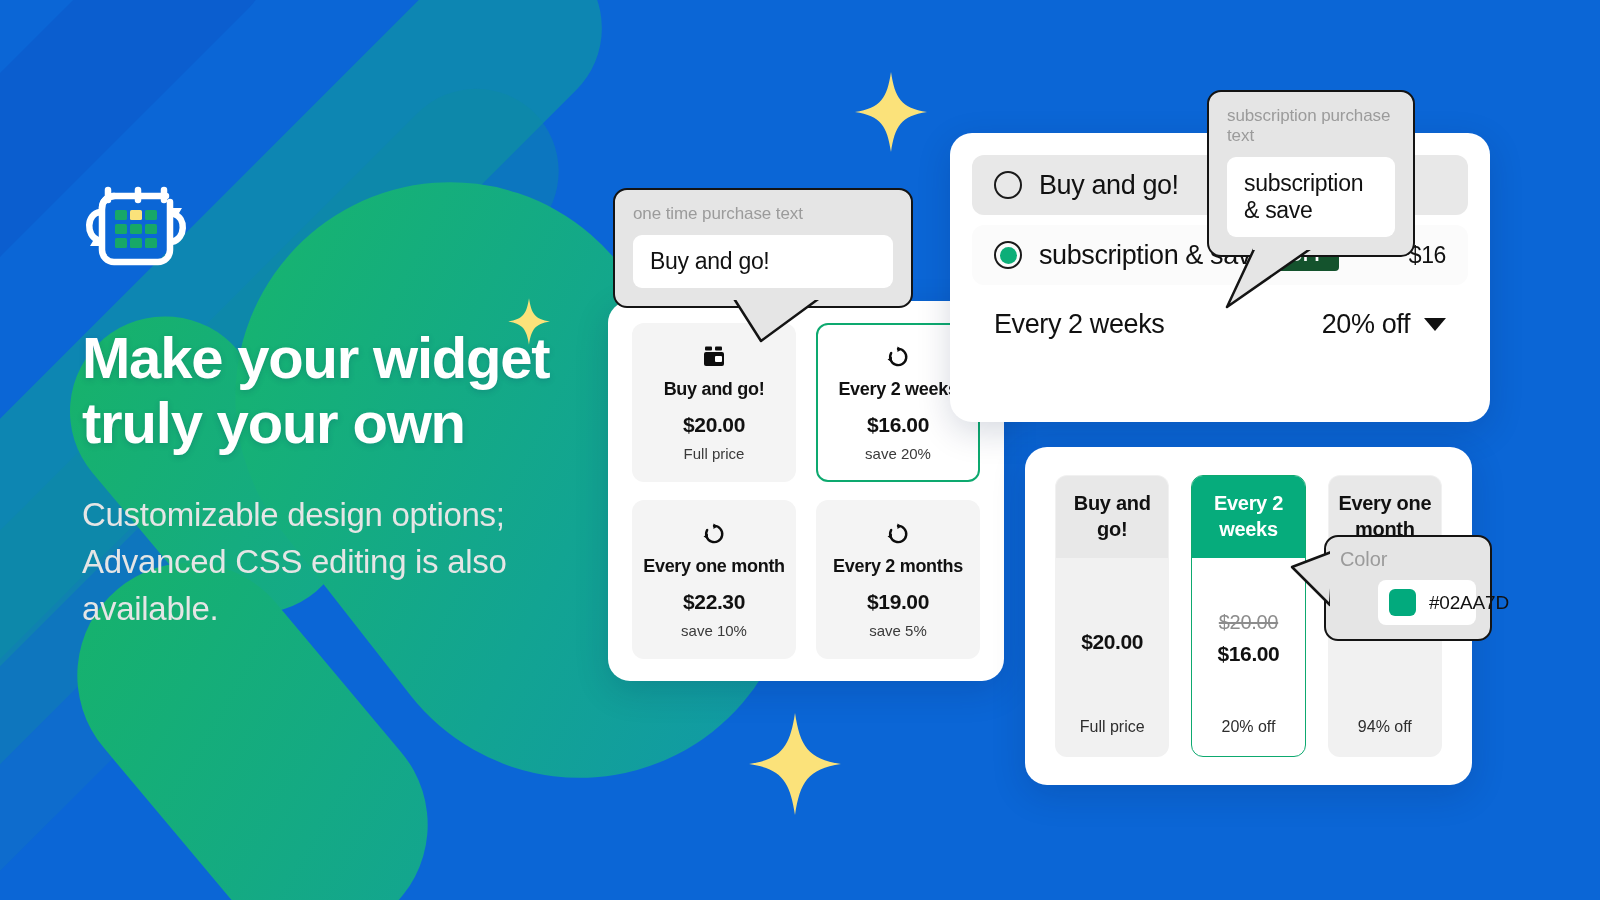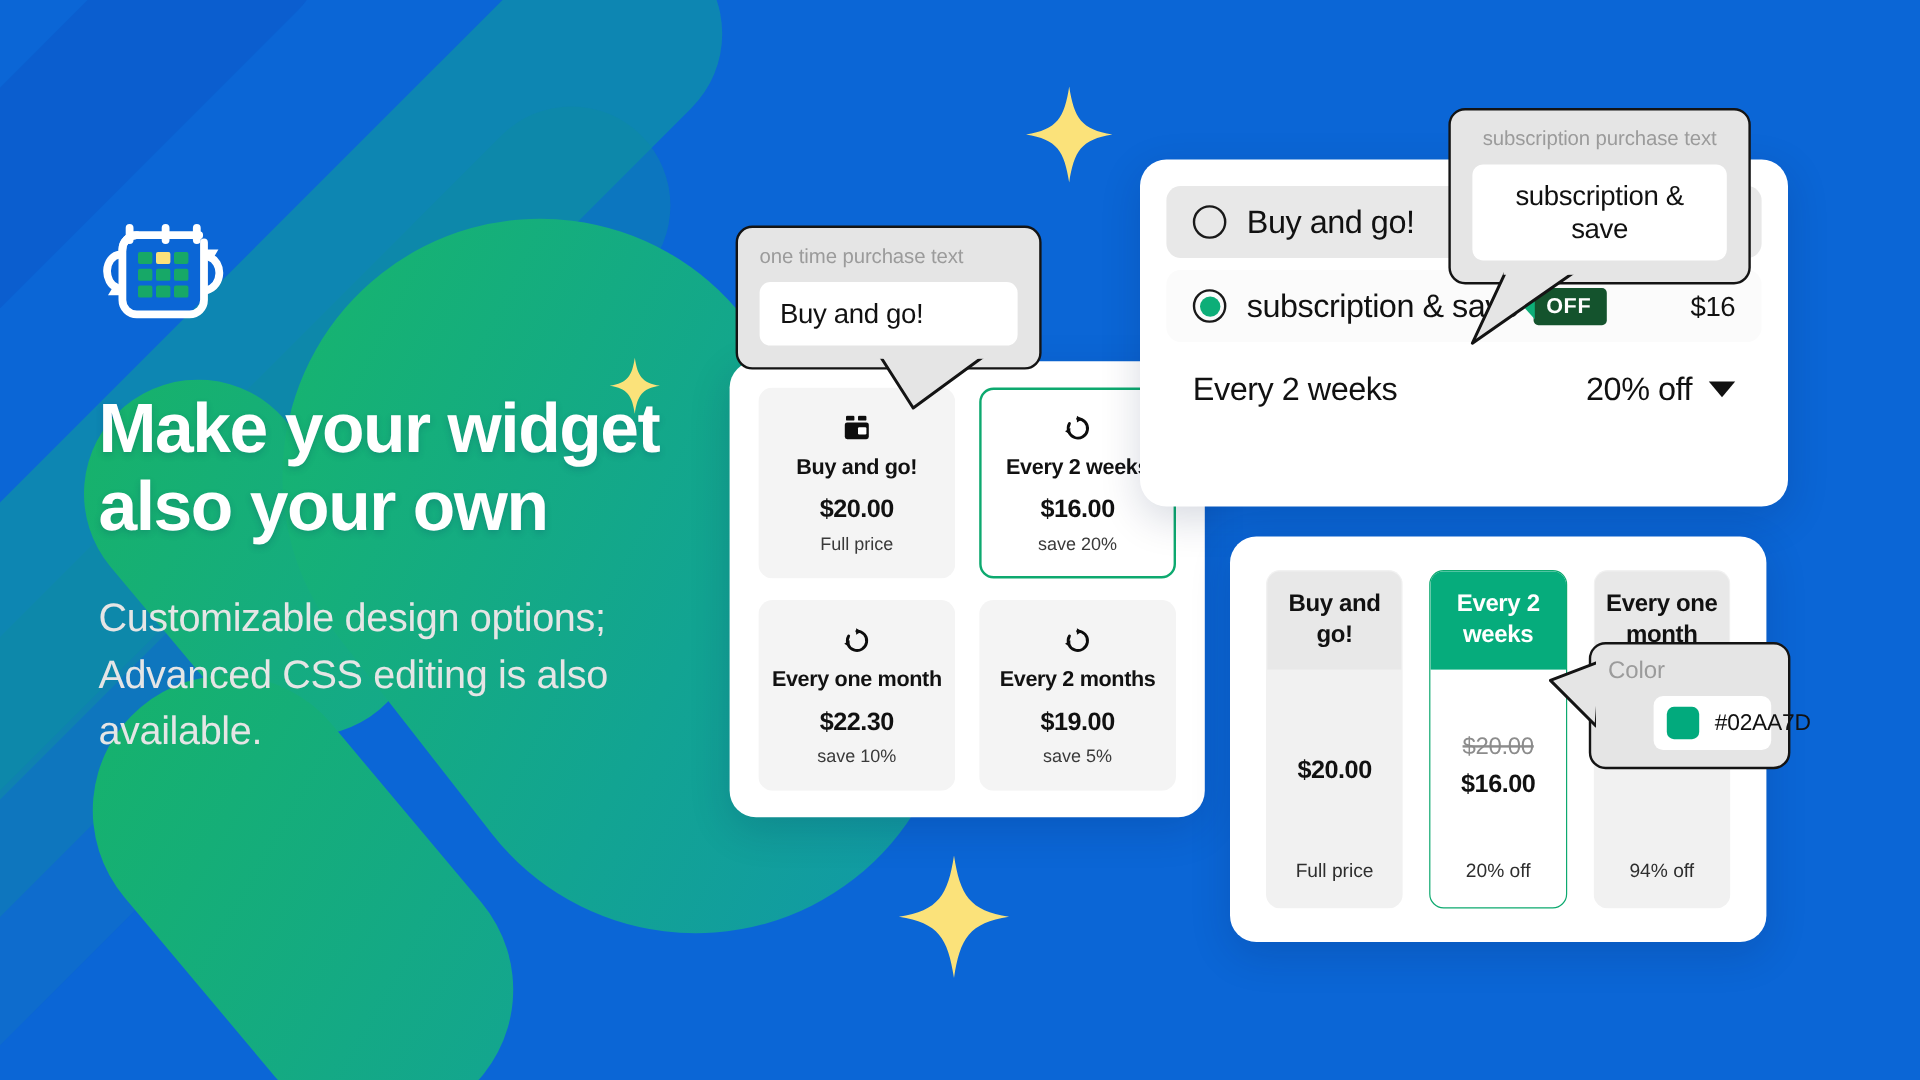--- a/index.html
+++ b/index.html
@@ -344,22 +344,22 @@
     margin-top: 11px;
     background: #ffffff;
     border-radius: 9px;
     padding: 13px 17px;
     font-size: 23px;
     color: #111111;
     letter-spacing: -0.3px;
   }
   .callout-tail { position: absolute; }
 
-  #callout-onetime { left: 613px; top: 188px; width: 255px; }
-  #callout-subscription { left: 1207px; top: 90px; width: 252px; text-align: center; }
+  #callout-onetime { left: 613px; top: 188px; width: 300px; }
+  #callout-subscription { left: 1207px; top: 90px; width: 208px; }
 
   #callout-color {
     left: 1324px; top: 535px; width: 168px;
     padding: 11px 14px 14px;
   }
   #callout-color .callout-label { font-size: 20px; }
   .color-field {
     margin-top: 9px;
     background: #ffffff;
     border-radius: 8px;
@@ -435,21 +435,21 @@
             <rect x="48" y="46" width="12" height="10" rx="1.6" fill="#17A867"></rect>
             <rect x="63" y="46" width="12" height="10" rx="1.6" fill="#17A867"></rect>
             <rect x="33" y="60" width="12" height="10" rx="1.6" fill="#17A867"></rect>
             <rect x="48" y="60" width="12" height="10" rx="1.6" fill="#17A867"></rect>
             <rect x="63" y="60" width="12" height="10" rx="1.6" fill="#17A867"></rect>
           </g>
         </svg>
       </span>
     </div>
 
-    <h1 class="headline">Make your widget also your own</h1>
+    <h1 class="headline">Make your widget truly your own</h1>
     <p class="subcopy">Customizable design options; Advanced CSS editing is also available.</p>
   </div>
 
   <div class="card" id="grid-widget">
     <div class="grid-2x2">
 
       <div class="plan-tile">
         <span class="plan-icon">
           <svg width="24" height="22" viewBox="0 0 24 22" aria-hidden="true">
             <rect x="3" y="0.5" width="7" height="4" rx="1" fill="#0D0D0D"></rect>

